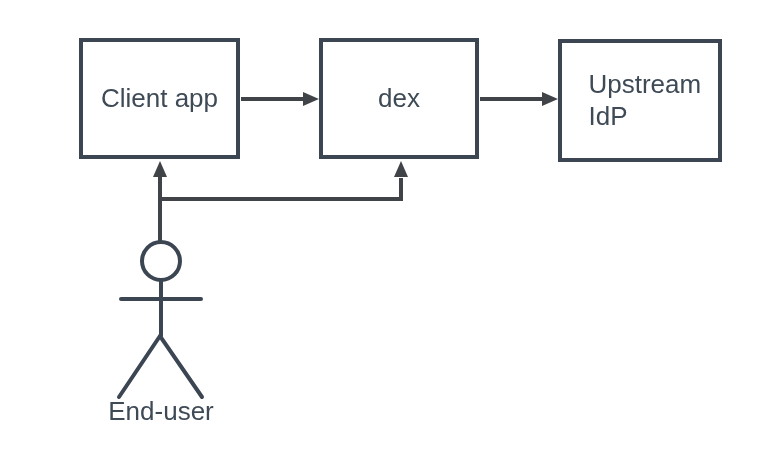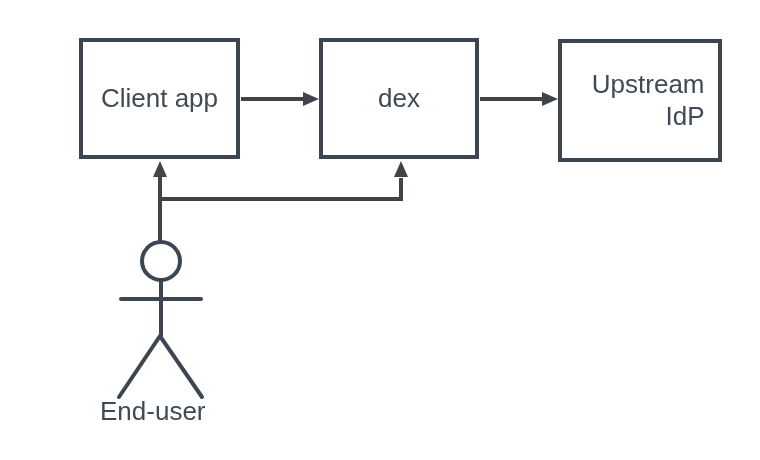--- a/index.html
+++ b/index.html
@@ -16,21 +16,21 @@
     overflow: hidden;
   }
   .node {
     position: absolute;
     box-sizing: border-box;
     border: 4px solid #3c4653;
     background: #ffffff;
     display: flex;
     align-items: center;
     justify-content: center;
-    text-align: right;
+    text-align: left;
     color: #3e4a56;
     font-size: 26px;
     line-height: 1.23;
     z-index: 1;
   }
   .node .label {
     display: block;
   }
   #node-client-app { left: 79px;  top: 38px; width: 161px; height: 121px; }
   #node-dex        { left: 319px; top: 38px; width: 160px; height: 121px; }
@@ -42,20 +42,21 @@
     width: 760px;
     height: 460px;
     z-index: 2;
     pointer-events: none;
   }
   .actor-label {
     position: absolute;
     left: 100px;
     top: 396px;
     width: 122px;
+    text-align: center;
     color: #3e4a56;
     font-size: 26px;
     z-index: 1;
     white-space: nowrap;
   }
 </style>
 </head>
 <body>
 
 <div class="canvas">

